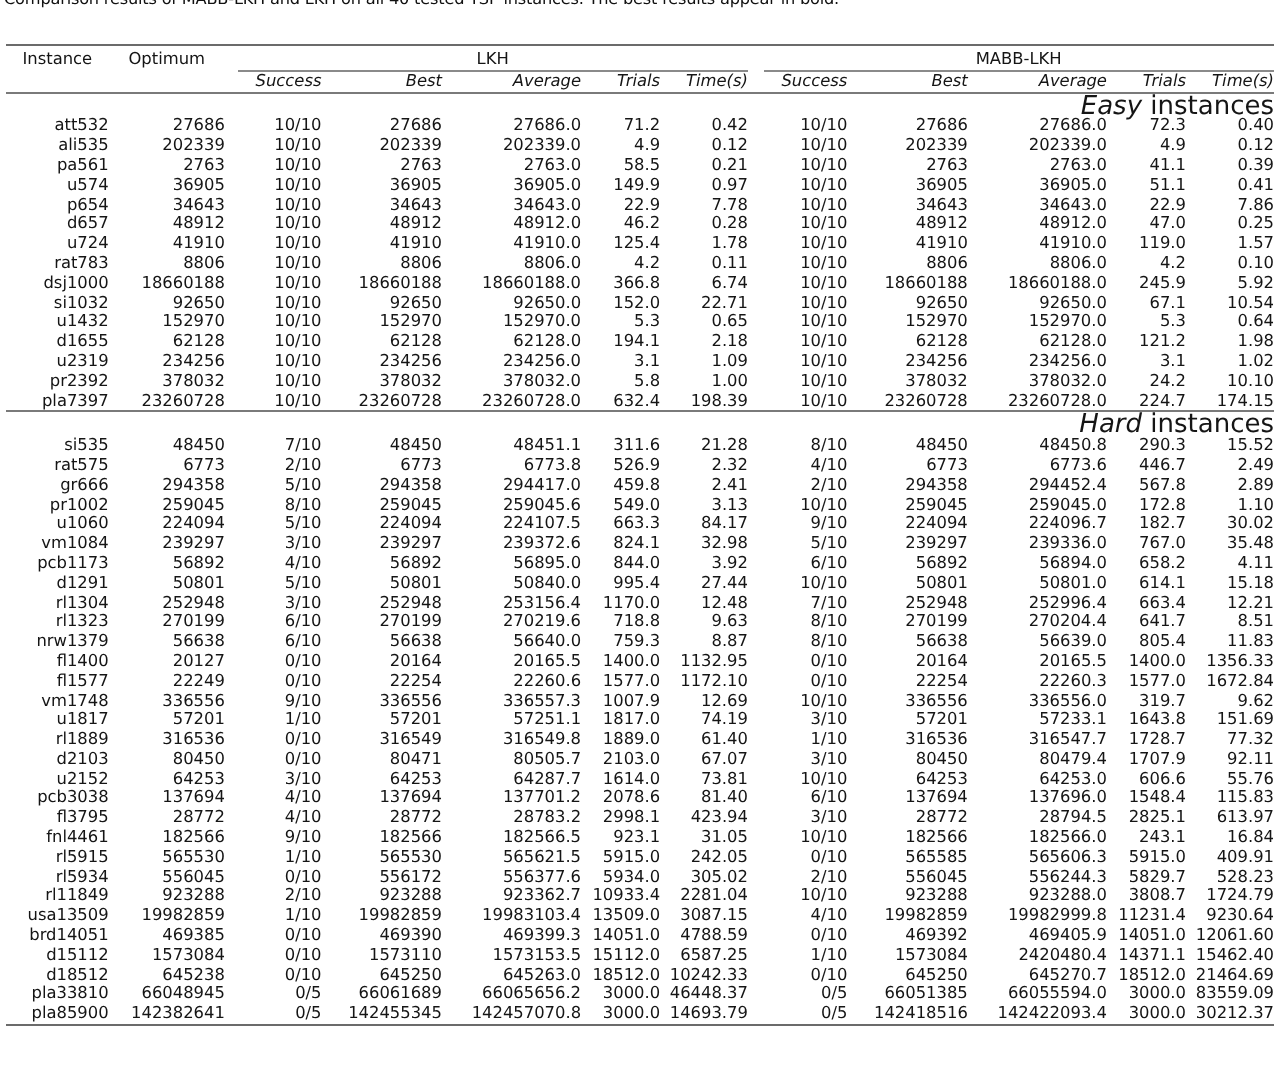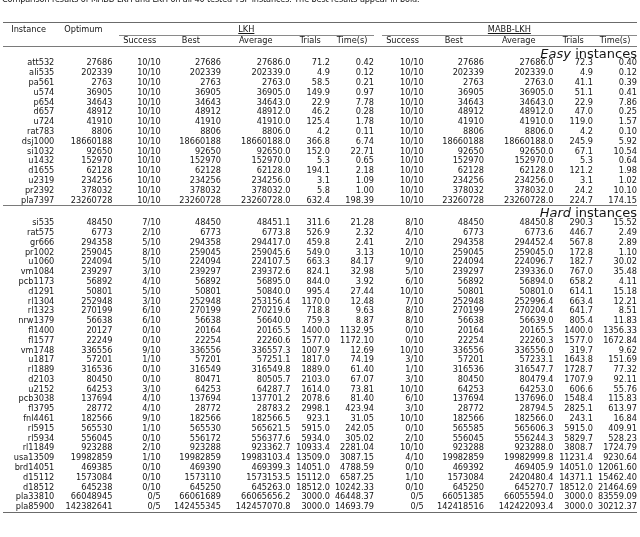--- a/index.html
+++ b/index.html
@@ -48,33 +48,33 @@
     font-weight: normal;
     white-space: nowrap;
     vertical-align: baseline;
   }
   
   .rule-top td { border-top: 1.6px solid #6b6b6b; height: 2px; font-size: 0; }
   .rule-mid td { border-top: 1.2px solid #7a7a7a; height: 2px; font-size: 0; }
   .rule-bot td { border-top: 1.6px solid #6b6b6b; height: 2px; font-size: 0; }
   .cmidline {
     border-bottom: 1px solid #8a8a8a;
-    text-decoration: underline;
   }
   
   .grp-head td {
     text-align: center;
     font-size: 8.2px;
     padding-bottom: 1px;
   }
   .sub-head td {
-    text-align: center;
+    text-align: right;
     font-size: 8.2px;
     padding-bottom: 1.5px;
     padding-top: 0.5px;
+    font-style: italic;
   }
   .hdr-instance {
     text-align: left;
     font-size: 8.2px;
   }
   .hdr-optimum {
     text-align: right;
     font-size: 8.2px;
   }
   

